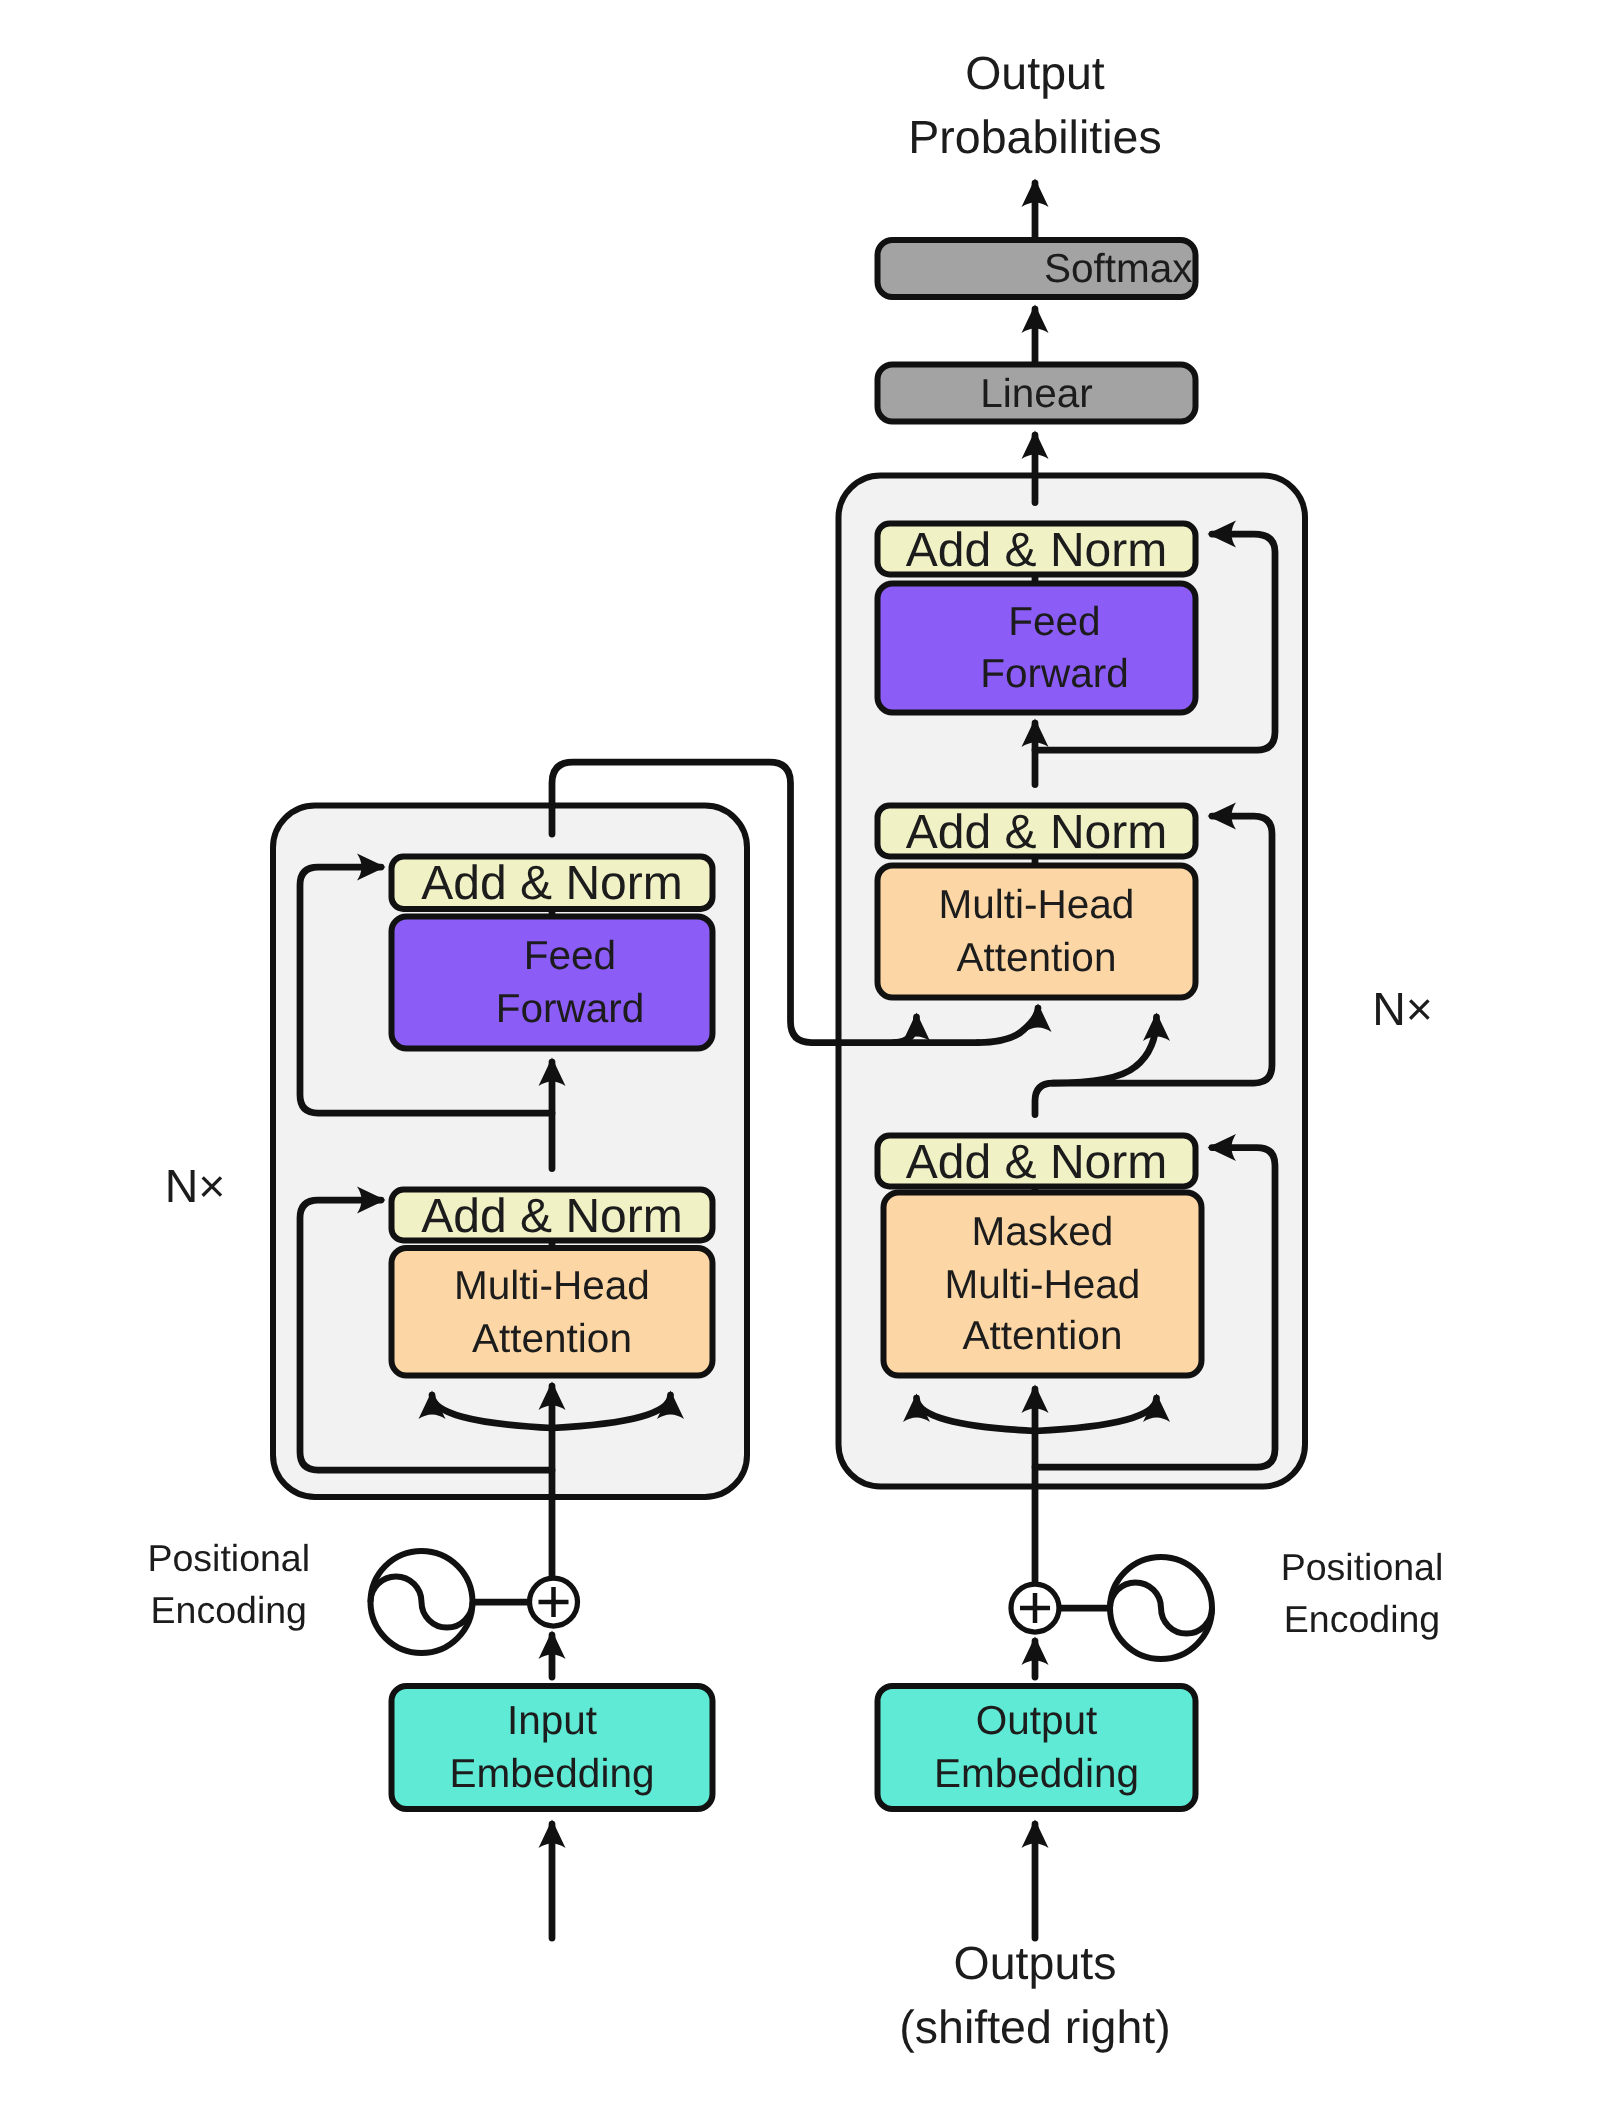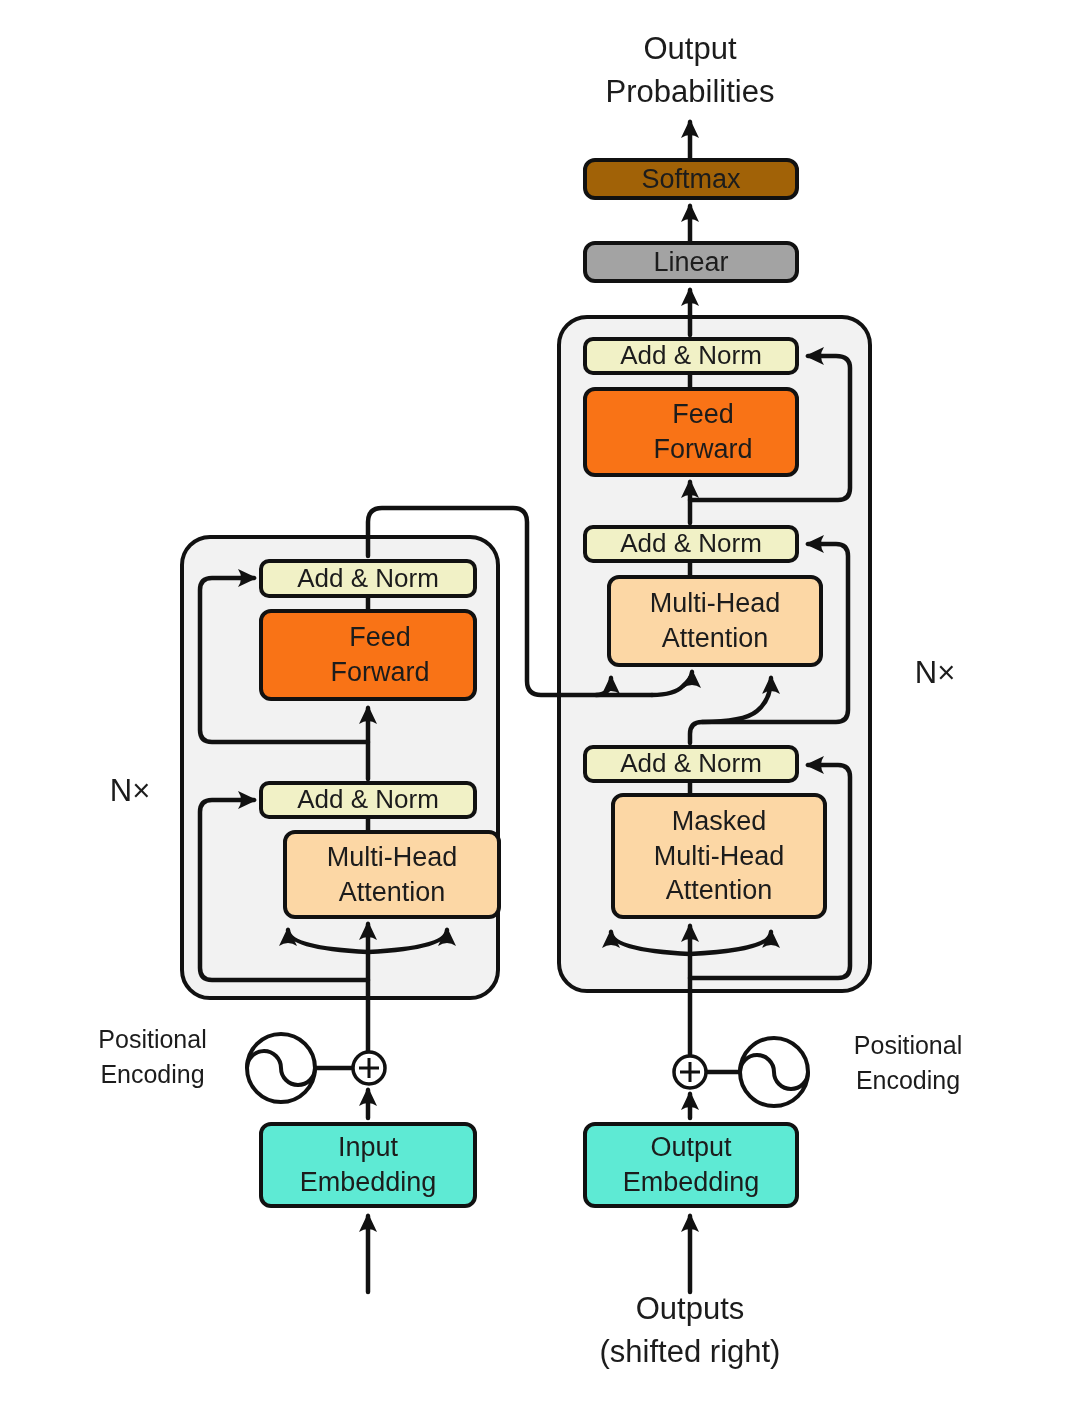--- a/index.html
+++ b/index.html
@@ -13,26 +13,26 @@
   }
   svg#wires{position:absolute;left:0;top:0;pointer-events:none;}
   .wire{stroke:#111;stroke-width:4.5;fill:none;stroke-linecap:round;stroke-linejoin:round;}
   .sym{stroke:#111;fill:#fff;}
   .block{
     position:absolute;border:4px solid #111;border-radius:12px;box-sizing:border-box;
     display:flex;flex-direction:column;align-items:center;justify-content:center;
     font-size:27px;line-height:1.28;text-align:center;
   }
   .block span{display:block;}
-  .addnorm{font-size:26px;border-radius:10px;}
-  .c-softmax{background:#a16207;}
+  .addnorm{font-size:32px;border-radius:10px;margin-top:10px;}
+  .c-softmax{background:#a3a3a3;align-items:flex-end;}
   .c-linear{background:#a3a3a3;}
   .c-addnorm{background:#f1f1c6;}
-  .c-ff{background:#f97316;padding-left:24px;}
-  .c-attn{background:#fcd7a5;margin-left:24px;}
+  .c-ff{background:#8b5cf6;padding-left:24px;}
+  .c-attn{background:#fcd7a5;}
   .c-embed{background:#5eead4;}
   .lbl{position:absolute;text-align:center;font-size:25px;line-height:1.38;color:#1c1c1c;}
   .lbl.big{font-size:31px;}
 </style>
 </head>
 <body>
 
 <div id="stage">
 
   <div class="container" style="left:180px;top:535px;width:320px;height:465px;"></div>

